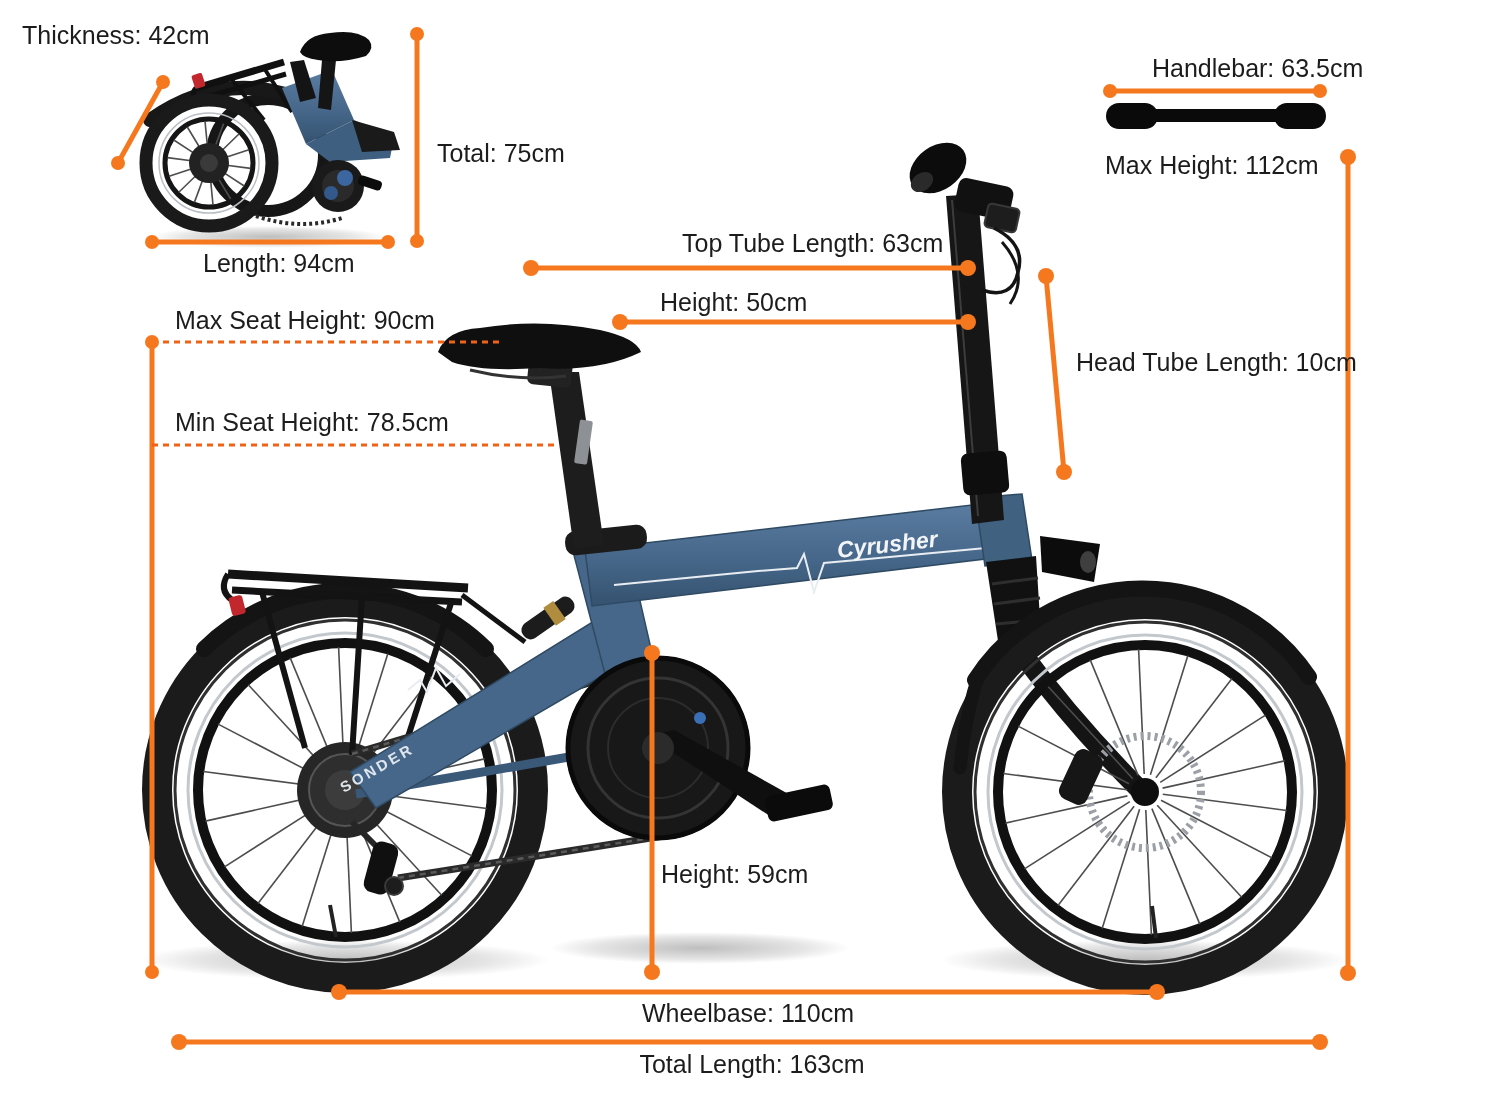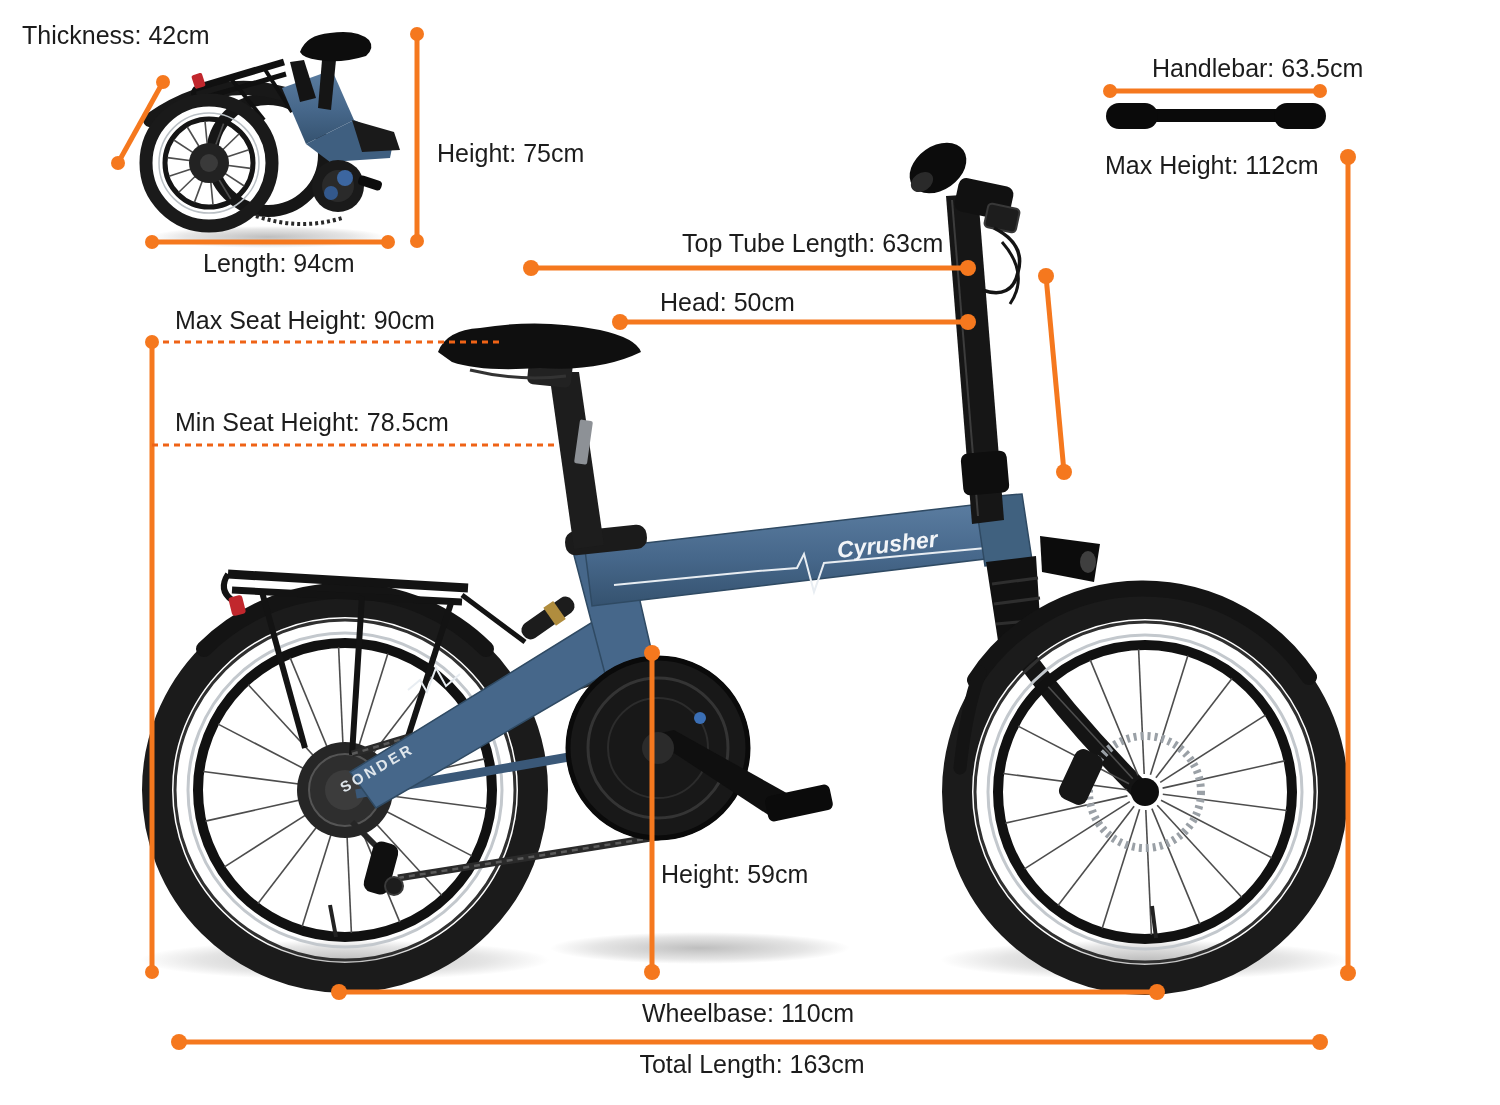--- a/index.html
+++ b/index.html
@@ -328,26 +328,27 @@
 
     <g>
       <line x1="179" y1="1042" x2="1320" y2="1042" stroke-width="5"></line>
       <circle cx="179" cy="1042" r="8" stroke="none"></circle>
           <circle cx="1320" cy="1042" r="8" stroke="none"></circle>
     </g>
   </g>
 </svg>
 
   <div class="label" style="left:22px;top:22px;">Thickness: 42cm</div>
-  <div class="label" style="left:437px;top:140px;">Height: 75cm</div>
+  <div class="label" style="left:437px;top:140px;">Total: 75cm</div>
   <div class="label" style="left:203px;top:250px;">Length: 94cm</div>
 
   <div class="label" style="left:1152px;top:55px;">Handlebar: 63.5cm</div>
   <div class="label" style="left:1105px;top:152px;">Max Height: 112cm</div>
 
   <div class="label" style="left:682px;top:230px;">Top Tube Length: 63cm</div>
-  <div class="label" style="left:660px;top:289px;">Head: 50cm</div>
+  <div class="label" style="left:660px;top:289px;">Height: 50cm</div>
+  <div class="label" style="left:1076px;top:349px;">Head Tube Length: 10cm</div>
   <div class="label" style="left:175px;top:307px;">Max Seat Height: 90cm</div>
   <div class="label" style="left:175px;top:409px;text-align:center;">Min Seat Height: 78.5cm</div>
   <div class="label" style="left:661px;top:861px;">Height: 59cm</div>
   <div class="label label--center" style="left:748px;top:1000px;">Wheelbase: 110cm</div>
   <div class="label label--center" style="left:752px;top:1051px;">Total Length: 163cm</div>
 </div>
 
 </body></html>

